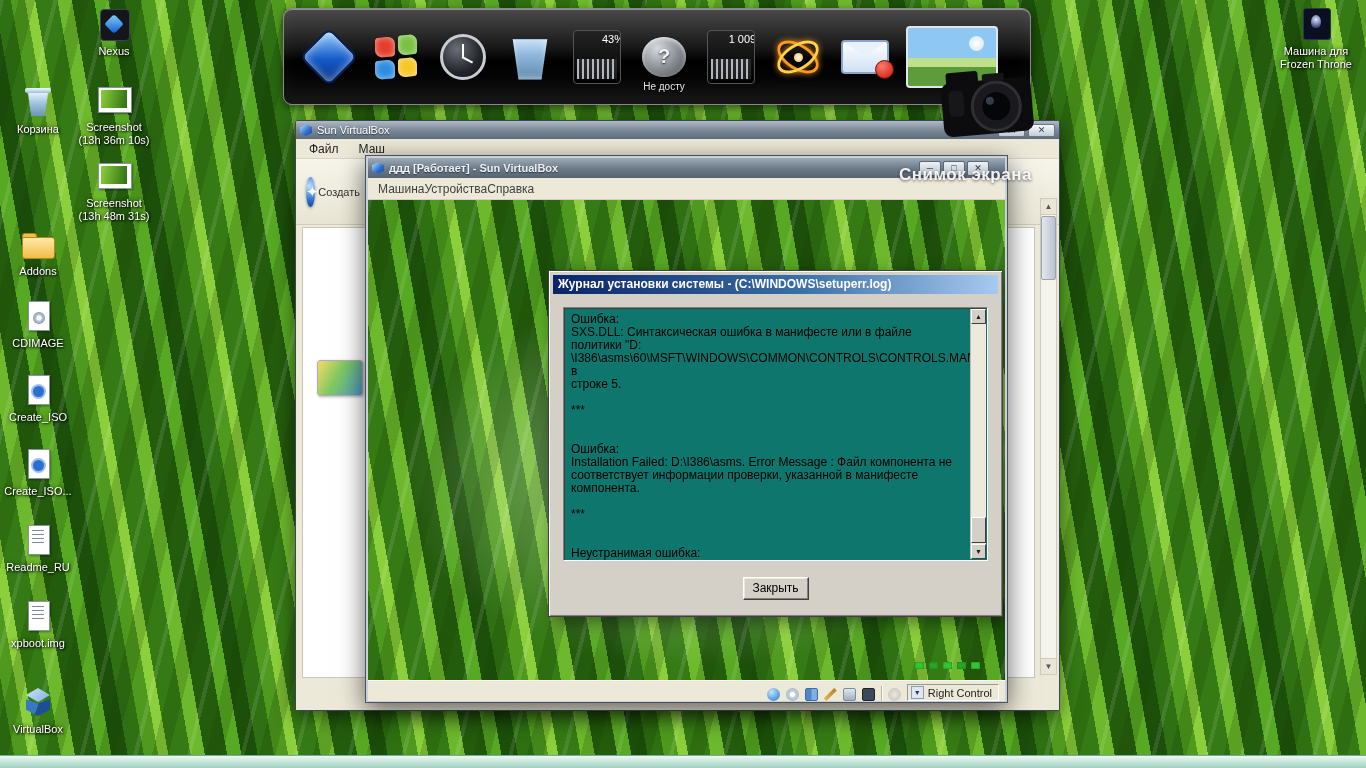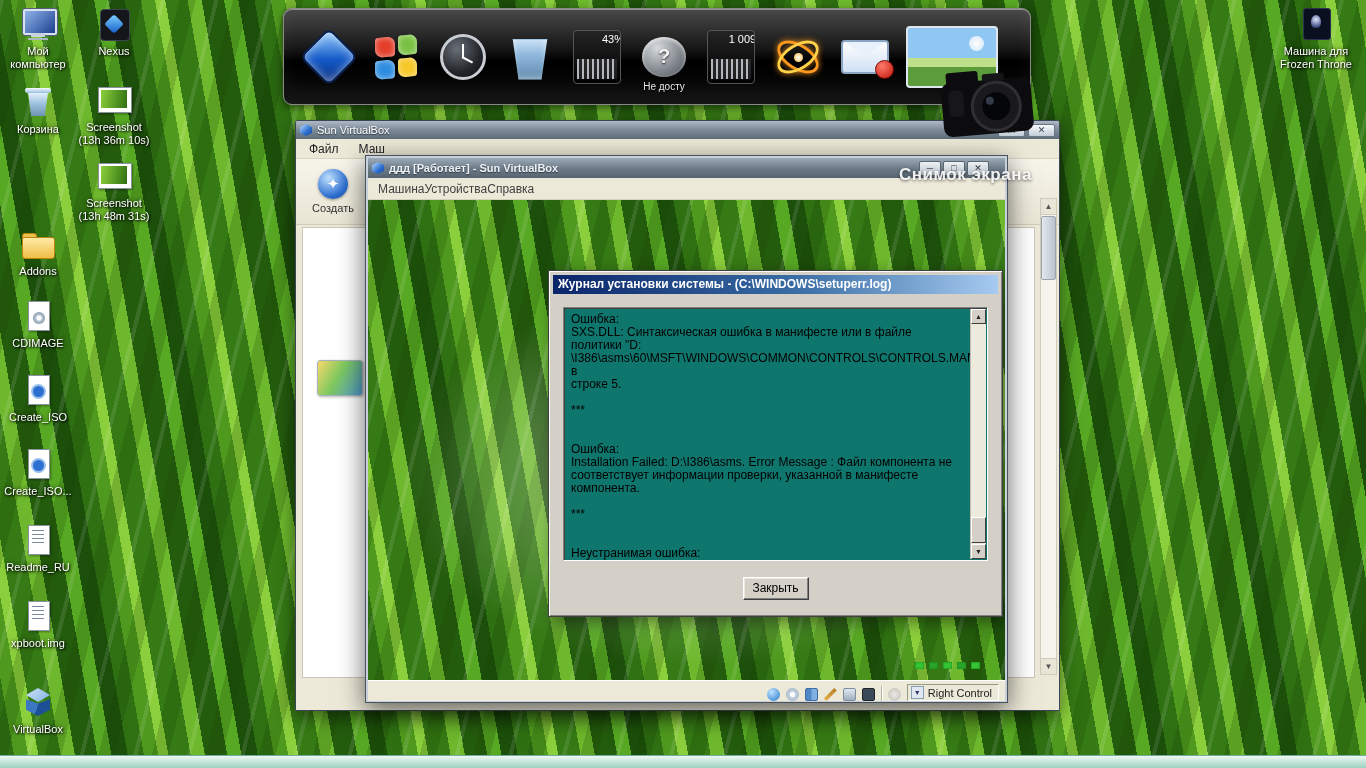--- a/index.html
+++ b/index.html
@@ -128,21 +128,21 @@
     background:linear-gradient(135deg,#bfe0ff,#2d6fd0 60%,#174a9c);clip-path:polygon(50% 0,100% 28%,100% 75%,50% 100%,0 75%,0 28%)}
   .hw-title{font-size:11px;font-weight:normal;color:#fff;text-shadow:0 1px 1px #2c3640;margin-left:5px;flex:1;white-space:nowrap}
   .wbtns{display:flex}
   .wbtn{width:27px;height:13px;margin-left:3px;border:1px solid #6a7684;border-radius:2px;cursor:pointer;
     background:linear-gradient(#f6f9fc,#c2ccd6);font-size:9px;line-height:11px;text-align:center;color:#3a4450}
   .hw-menubar{height:20px;background:#ece9d8;display:flex;gap:20px;align-items:center;padding:0 13px;
     font-size:12px;color:#222;border-bottom:1px solid #d8d4c4}
   .hw-menubar span{cursor:pointer}
   .hw-toolbar{height:66px;display:flex;align-items:center;padding:2px 10px;
     background:linear-gradient(#f7f5eb,#e8e5d4);border-bottom:1px solid #cfccbc}
-  .create-btn{width:54px;height:60px;display:flex;flex-direction:column;align-items:center;justify-content:center;
+  .create-btn{width:54px;height:60px;display:flex;flex-direction:row;align-items:center;justify-content:center;
     gap:3px;font-size:11px;color:#333;cursor:pointer;border-radius:3px}
   .create-ic{width:30px;height:30px;border-radius:50%;position:relative;
     background:radial-gradient(circle at 35% 30%,#bfe0ff,#2d6fd0 65%,#174a9c);box-shadow:0 1px 3px rgba(0,0,0,.4)}
   .create-ic::after{content:"✦";position:absolute;inset:0;color:#fff;font-size:15px;line-height:30px;text-align:center}
   .hw-body{position:absolute;left:6px;top:106px;right:24px;bottom:32px;background:#fff;border:1px solid #c9c6b8}
   .vm-thumb{position:absolute;left:14px;top:132px;width:46px;height:36px;border:1px solid #a8b0bc;border-radius:3px;
     background:linear-gradient(120deg,#f7d86a,#7fc95f 45%,#4f9ad0);box-shadow:1px 1px 3px rgba(0,0,0,.3);cursor:pointer}
   .hw-scroll{position:absolute;right:2px;top:77px;width:17px;height:477px;background:#f4f3ec;border:1px solid #cfccbc}
   .sb-btn{height:16px;background:#e9e6d8;border-bottom:1px solid #cfccbc;font-size:8px;text-align:center;
     line-height:16px;color:#555;cursor:pointer}
@@ -203,24 +203,20 @@
 
   #snap-caption{position:absolute;left:899px;top:165px;z-index:50;font-size:17px;font-weight:bold;
     color:rgba(255,255,255,.92);text-shadow:0 1px 3px rgba(0,0,0,.6);letter-spacing:.5px}
 </style>
 </head>
 <body>
 
 <div id="screen" class="grass">
   <div id="bottom-strip"></div>
 
-  <div class="dicon" style="left:2px;top:8px">
-    <div class="glyph ic-computer"></div>
-    <div class="dlabel">Мой компьютер</div>
-  </div>
   <div class="dicon" style="left:2px;top:86px">
     <div class="glyph ic-bin"></div>
     <div class="dlabel">Корзина</div>
   </div>
   <div class="dicon" style="left:2px;top:228px">
     <div class="glyph ic-folder"></div>
     <div class="dlabel">Addons</div>
   </div>
   <div class="dicon" style="left:2px;top:300px">
     <div class="glyph ic-page disc"></div>

